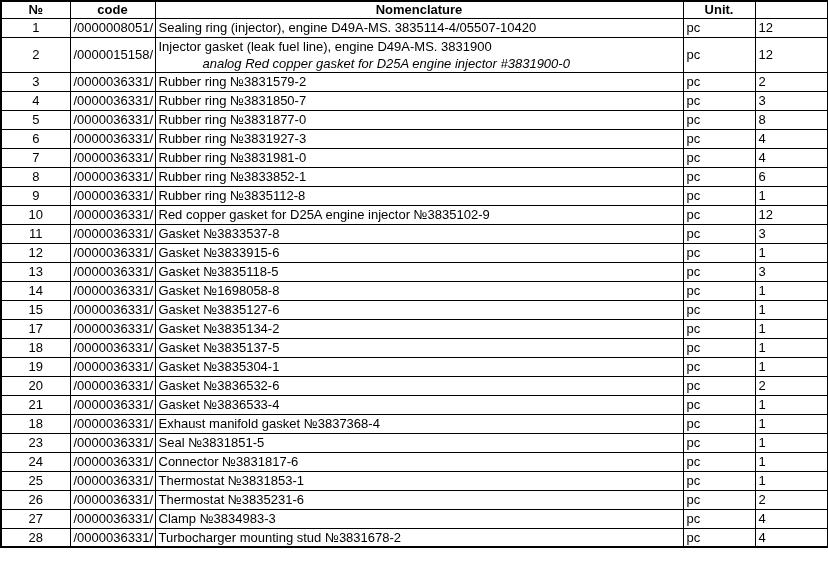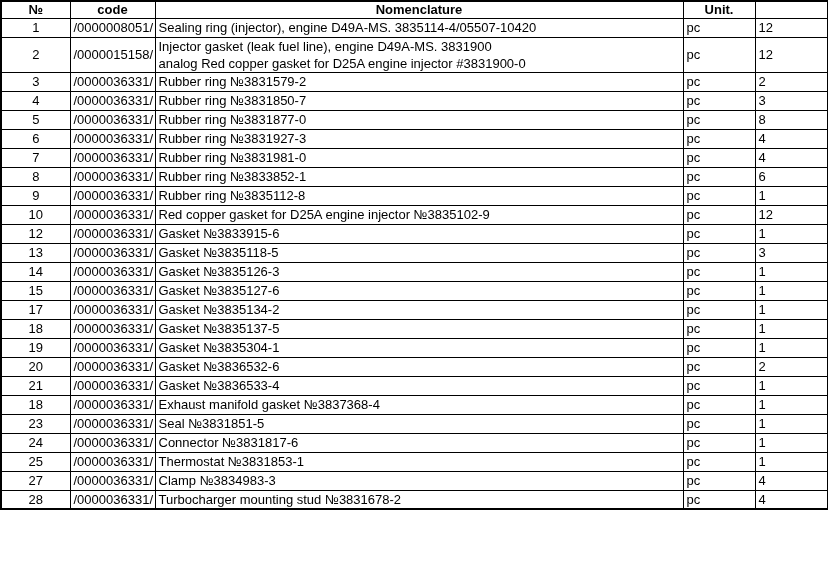--- a/index.html
+++ b/index.html
@@ -47,20 +47,22 @@
     text-align: center;
   }
   td.c-code, td.c-name, td.c-unit, td.c-qty {
     text-align: left;
   }
   .name-main, .name-note {
     line-height: 17px;
     white-space: nowrap;
   }
   .name-note {
+    font-style: italic;
+    margin-left: 44px;
   }
   .name-note:empty {
     display: none;
   }
 </style>
 </head>
 <body>
 
 <div class="page">
   <table class="parts">
@@ -184,20 +186,30 @@
     <td class="c-num">10</td>
     <td class="c-code">/0000036331/</td>
     <td class="c-name">
       <div class="name-main">Red copper gasket for D25A engine injector №3835102-9</div>
 
     </td>
     <td class="c-unit">pc</td>
     <td class="c-qty">12</td>
   </tr>
 
+  <tr>
+    <td class="c-num">11</td>
+    <td class="c-code">/0000036331/</td>
+    <td class="c-name">
+      <div class="name-main">Gasket №3833537-8</div>
+
+    </td>
+    <td class="c-unit">pc</td>
+    <td class="c-qty">3</td>
+  </tr>
 
   <tr>
     <td class="c-num">12</td>
     <td class="c-code">/0000036331/</td>
     <td class="c-name">
       <div class="name-main">Gasket №3833915-6</div>
 
     </td>
     <td class="c-unit">pc</td>
     <td class="c-qty">1</td>
@@ -211,21 +223,21 @@
 
     </td>
     <td class="c-unit">pc</td>
     <td class="c-qty">3</td>
   </tr>
 
   <tr>
     <td class="c-num">14</td>
     <td class="c-code">/0000036331/</td>
     <td class="c-name">
-      <div class="name-main">Gasket №3835126-3</div>
+      <div class="name-main">Gasket №1698058-8</div>
 
     </td>
     <td class="c-unit">pc</td>
     <td class="c-qty">1</td>
   </tr>
 
   <tr>
     <td class="c-num">15</td>
     <td class="c-code">/0000036331/</td>
     <td class="c-name">
@@ -329,20 +341,30 @@
     <td class="c-num">25</td>
     <td class="c-code">/0000036331/</td>
     <td class="c-name">
       <div class="name-main">Thermostat №3831853-1</div>
 
     </td>
     <td class="c-unit">pc</td>
     <td class="c-qty">1</td>
   </tr>
 
+  <tr>
+    <td class="c-num">26</td>
+    <td class="c-code">/0000036331/</td>
+    <td class="c-name">
+      <div class="name-main">Thermostat №3835231-6</div>
+
+    </td>
+    <td class="c-unit">pc</td>
+    <td class="c-qty">2</td>
+  </tr>
 
   <tr>
     <td class="c-num">27</td>
     <td class="c-code">/0000036331/</td>
     <td class="c-name">
       <div class="name-main">Clamp №3834983-3</div>
 
     </td>
     <td class="c-unit">pc</td>
     <td class="c-qty">4</td>

